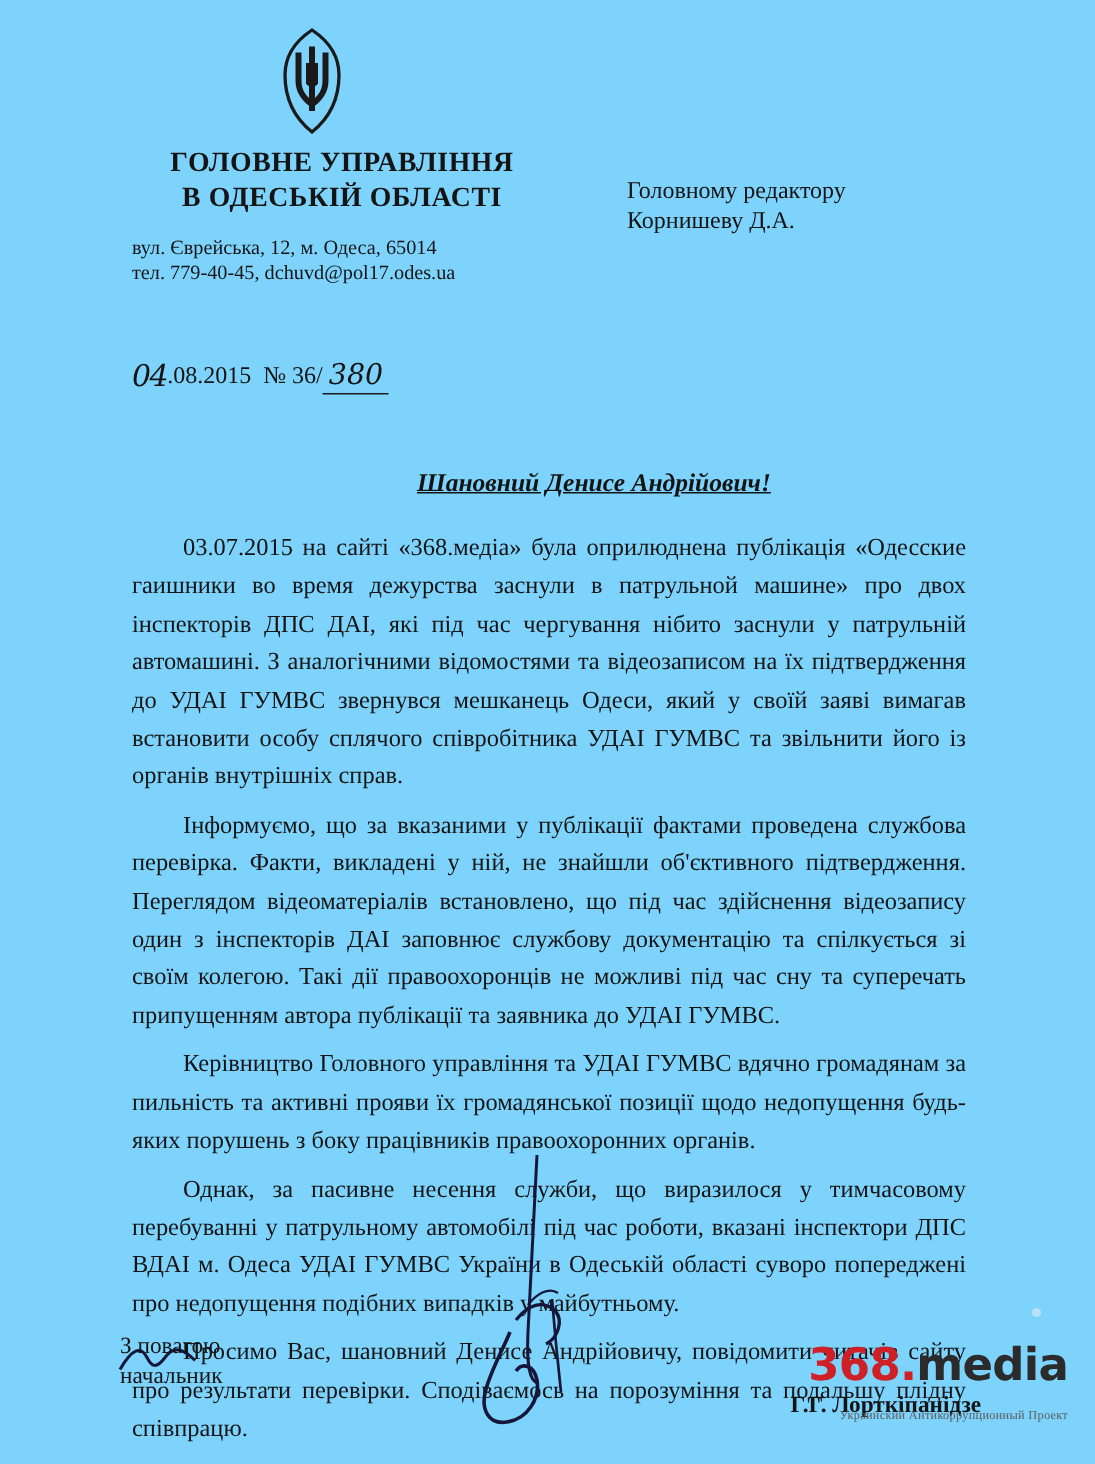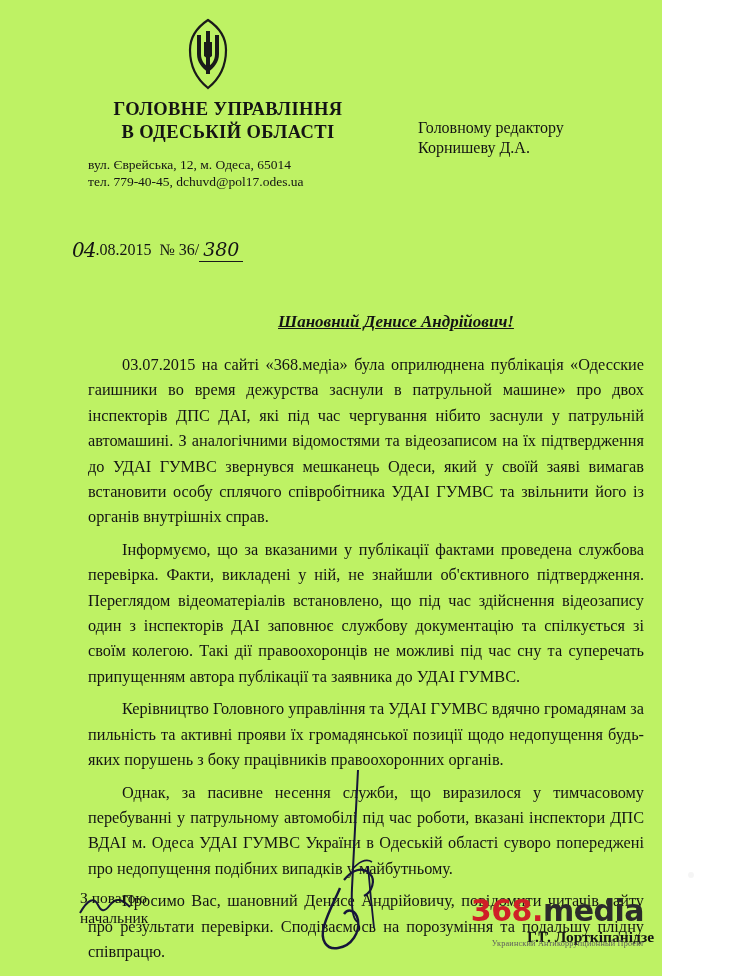--- a/index.html
+++ b/index.html
@@ -10,24 +10,23 @@
   body {
     width: 730px;
     height: 976px;
     position: relative;
     font-family: "Liberation Serif", serif;
     color: #141414;
     overflow: hidden;
   }
   .page {
     position: relative;
-    width: 634px;
+    width: 730px;
     height: 976px;
-    background: #bef264;
-    padding-left: 28px;
+    background: #7dd3fc;
   }
 
   
   .emblem {
     position: absolute;
     left: 182px;
     top: 18px;
     width: 52px;
     height: 72px;
   }
@@ -62,21 +61,21 @@
     top: 118px;
     width: 280px;
     font-weight: normal;
     font-size: 16px;
     line-height: 20px;
   }
 
   
   .refline {
     position: absolute;
-    left: 72px;
+    left: 88px;
     top: 238px;
     font-size: 16px;
     line-height: 20px;
     white-space: nowrap;
   }
   .ref-hand {
     font-family: "DejaVu Serif", serif;
     font-style: italic;
     font-size: 20px;
     letter-spacing: -1px;

